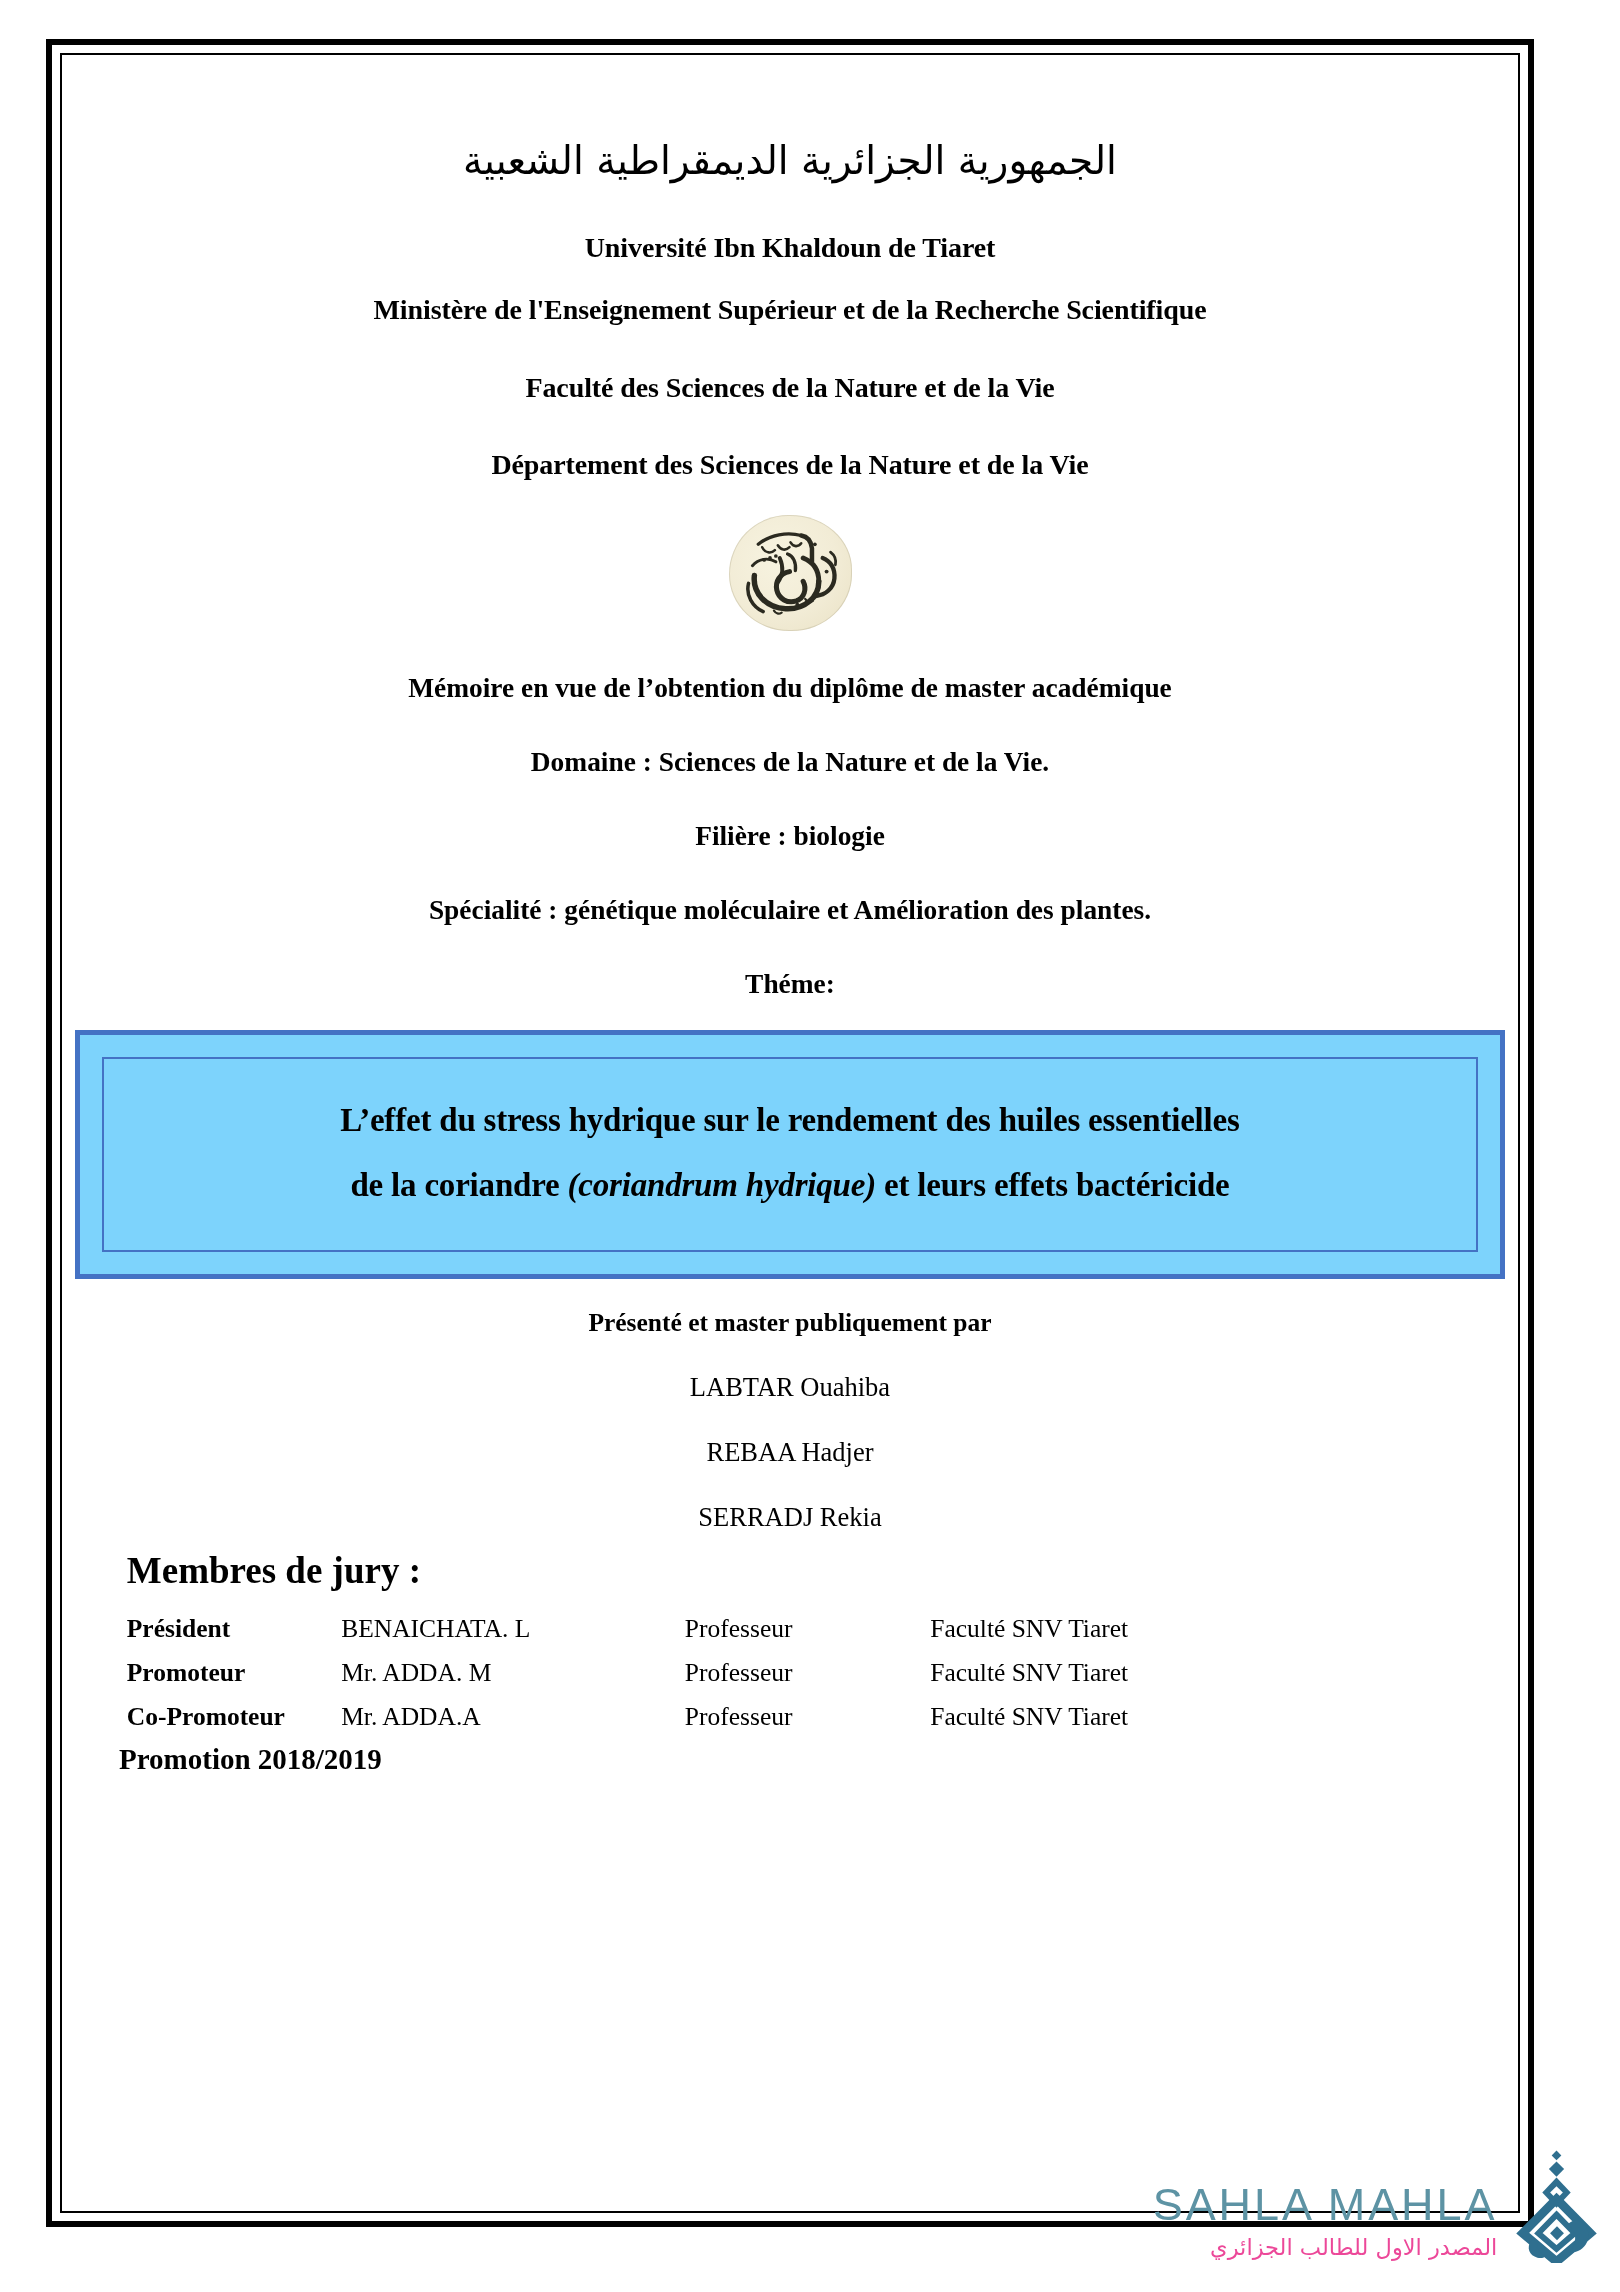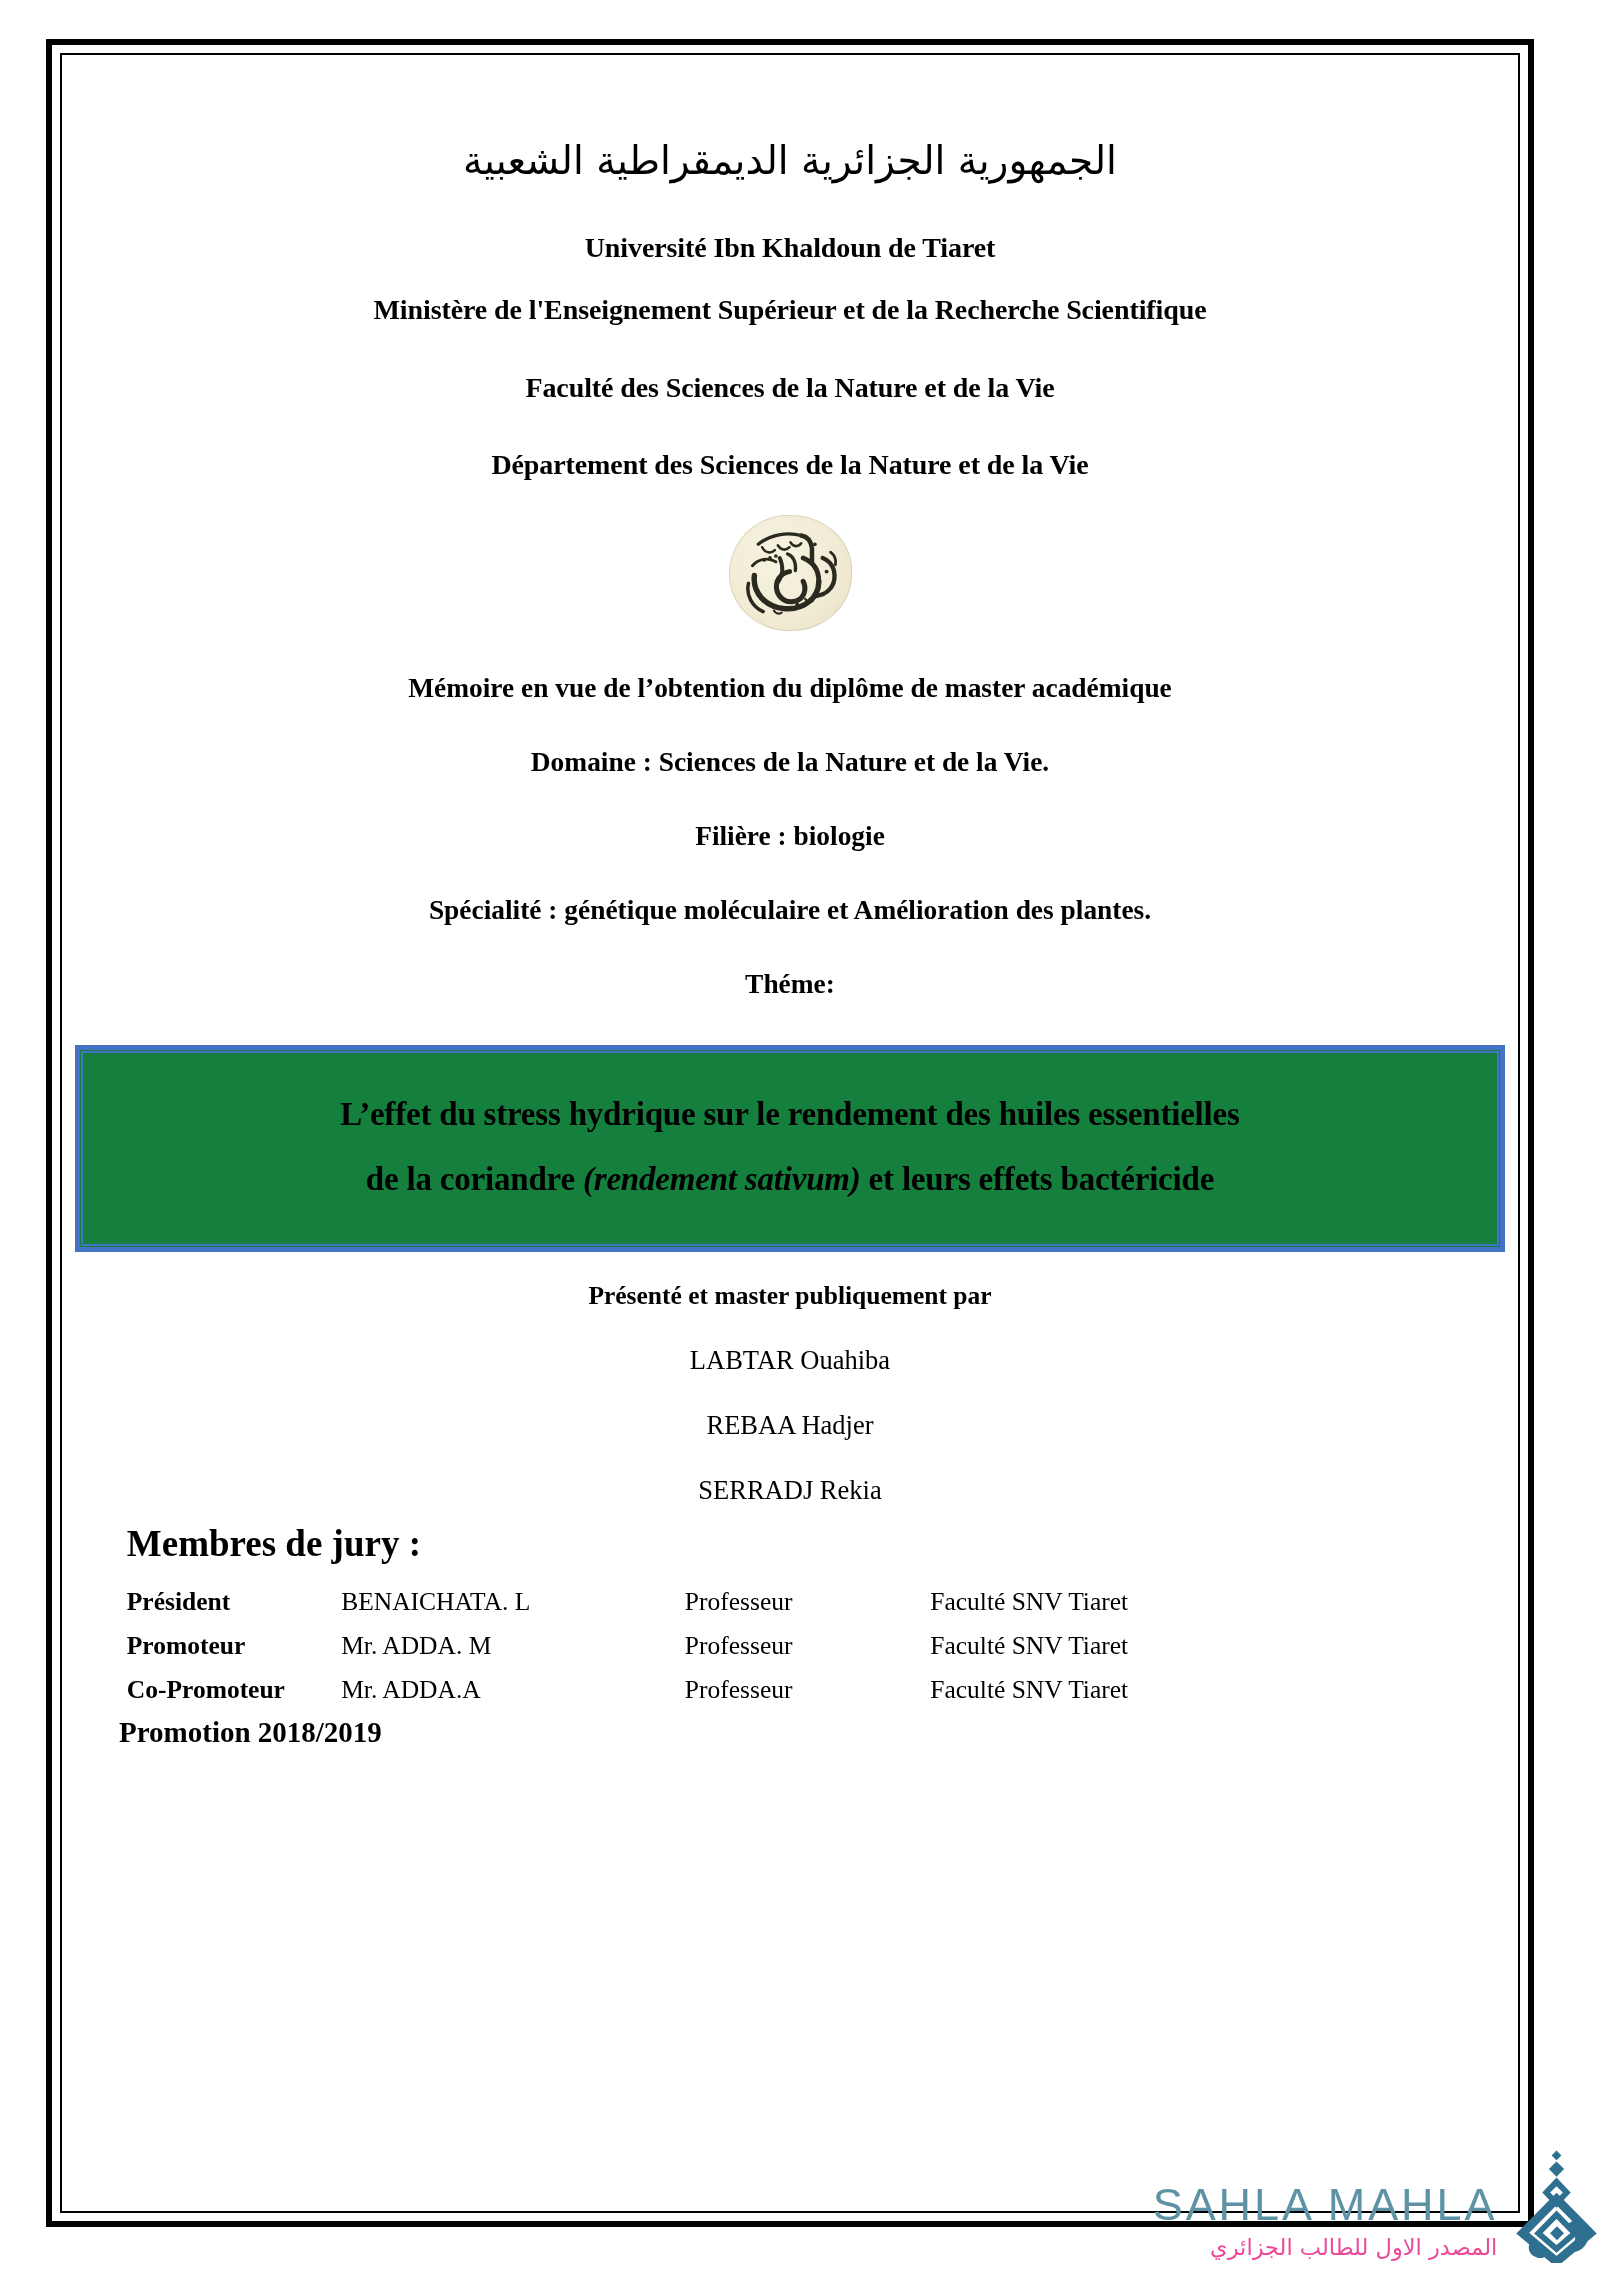--- a/index.html
+++ b/index.html
@@ -90,24 +90,24 @@
   .deg-line {
     font-size: 27.4px;
     font-weight: bold;
     line-height: 1.2;
     margin-top: 41px;
     text-align: center;
   }
 
   
   #title-box {
-    margin: 45px -44px 0 -44px;
+    margin: 30px -44px 0 -44px;
     border: 5.9px solid #4472c4;
-    padding: 1px;
-    background: #15803d;
+    padding: 22px;
+    background: #7dd3fc;
     box-sizing: border-box;
   }
   #title-box-inner {
     border: 2px solid #4472c4;
     padding: 29px 25.5px 33px 25.5px;
   }
   .title-line {
     font-size: 33px;
     font-weight: bold;
     line-height: 1.95;
@@ -263,21 +263,21 @@
 
   <div class="deg-line ctr">Filière : biologie</div>
 
   <div class="deg-line ctr">Spécialité : génétique moléculaire et Amélioration des plantes.</div>
 
   <div class="deg-line ctr">Théme:</div>
 
   <div id="title-box">
     <div id="title-box-inner">
       <div class="title-line">L’effet du stress hydrique sur le rendement des huiles essentielles</div>
-      <div class="title-line"><span>de la coriandre </span><span class="sp">(rendement sativum)</span><span> et leurs effets bactéricide</span></div>
+      <div class="title-line"><span>de la coriandre </span><span class="sp">(coriandrum hydrique)</span><span> et leurs effets bactéricide</span></div>
     </div>
   </div>
 
   <div class="presented ctr">Présenté et master publiquement par</div>
 
   <div class="author ctr">LABTAR Ouahiba</div>
 
   <div class="author ctr">REBAA Hadjer</div>
 
   <div class="author ctr">SERRADJ Rekia</div>

